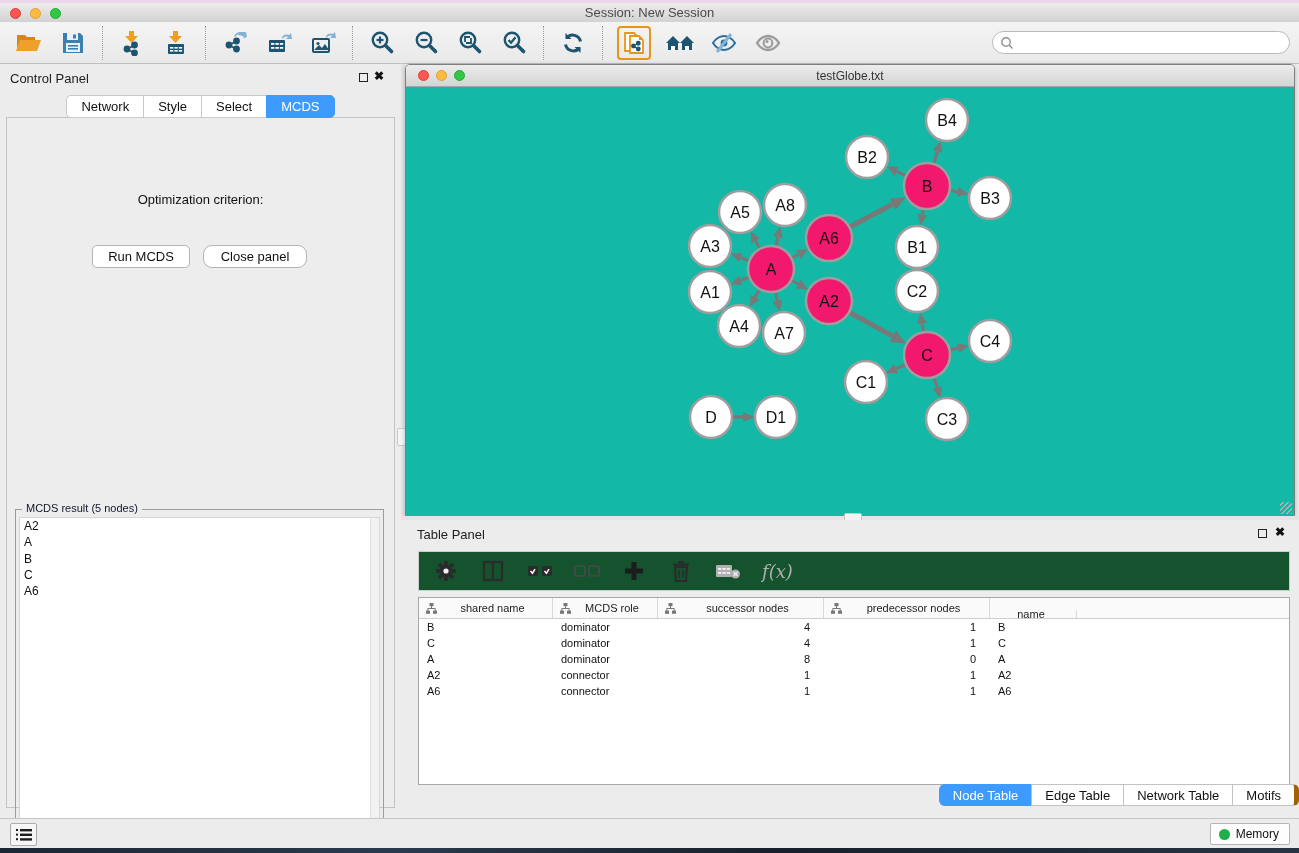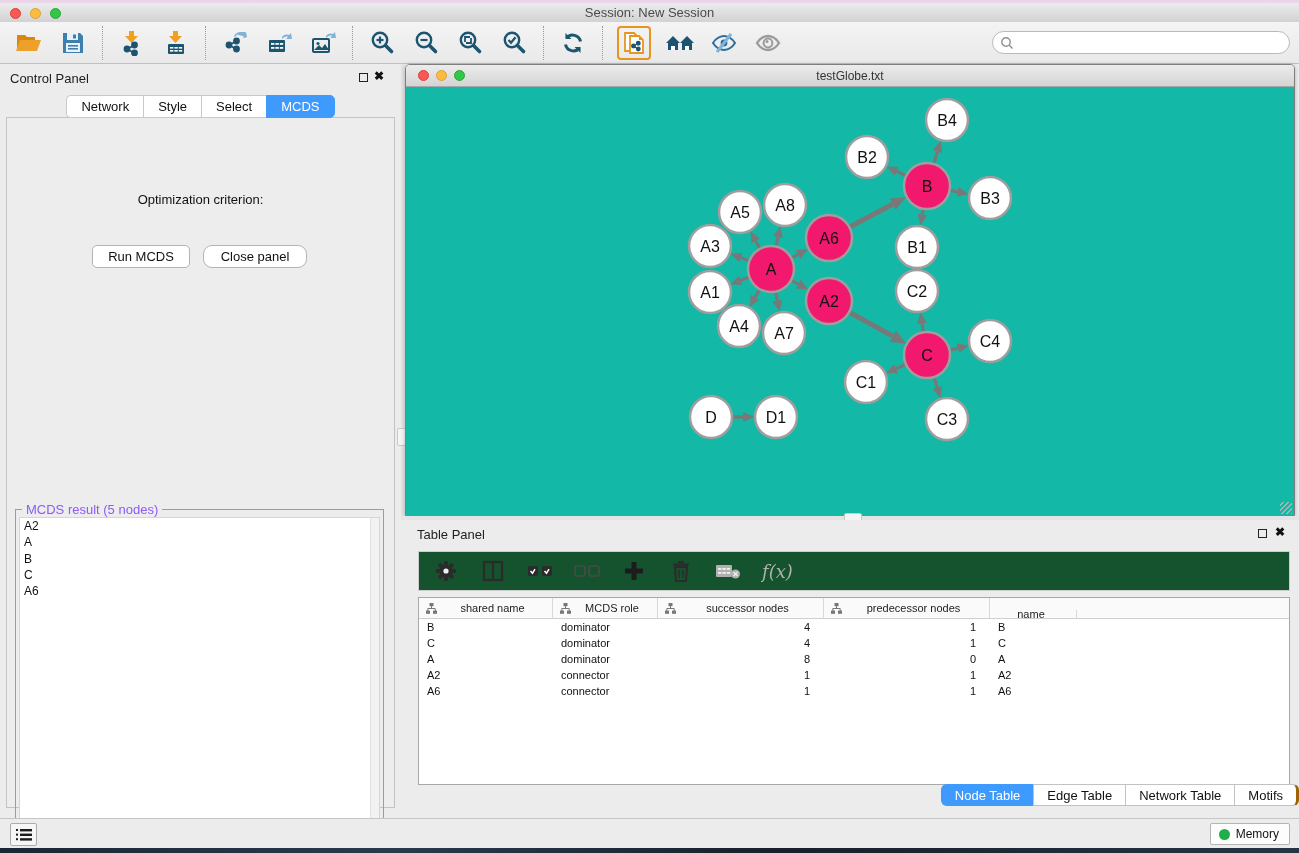--- a/index.html
+++ b/index.html
@@ -60,21 +60,21 @@
     align-items:center; justify-content:center; gap:2px; }
   .chev { width:0; height:0; border-left:4px solid transparent; border-right:4px solid transparent; }
   .chev.up { border-bottom:4px solid #fff; }
   .chev.dn { border-top:4px solid #fff; }
   .cp-btn { position:absolute; top:127px; height:23px; background:#fff; border:1px solid #b4b4b4;
     border-radius:5px; font-size:13px; color:#111; display:flex; align-items:center; justify-content:center; }
   .run-btn { left:85px; width:98px; }
   .closep-btn { left:196px; width:104px;border-radius:9px; }
   .result-group { position:absolute; left:8px; top:391px; width:369px; height:345px;
     border:1px solid #9c9c9c; }
-  .result-title { position:absolute; left:6px; top:-8px; background:#ededed; padding:0 4px; font-size:13px; color:#8b5cf6; }
+  .result-title { position:absolute; left:6px; top:-8px; background:#ededed; padding:0 4px; font-size:11px; color:#0f172a; }
   .result-list { position:absolute; left:3px; top:7px; right:3px; bottom:3px; background:#fff;
     border:1px solid #d6d6d6; overflow:hidden; }
   .result-scroll { position:absolute; right:0; top:0; width:9px; height:100%; background:#f2f2f2; border-left:1px solid #e0e0e0; }
   .result-item { font-size:12px; color:#111; line-height:16.3px; padding-left:4px; }
   .result-item:first-child { padding-top:3px; }
 
   
   .net-window { position:absolute; left:4px; top:0; width:890px; height:452px;
     border:1px solid #7e7e7e; border-radius:5px 5px 0 0; background:#fff;
     box-shadow:0 1px 4px rgba(0,0,0,.25); }
@@ -102,21 +102,21 @@
   .dt-hcell .tree-ic { margin-left:7px; }
   .dt-hcell .lbl { flex:1; text-align:center; padding-right:4px; }
   .dt-row { display:flex; height:16px; align-items:center; color:#111; }
   .dt-cell { overflow:hidden; white-space:nowrap; }
   .dt-cell.l { text-align:left; padding-left:8px; }
   .dt-cell.r { text-align:right; padding-right:14px; }
   .tp-tabs { position:absolute; left:0; top:264px; width:100%; display:flex; justify-content:flex-end; }
   .tp-tab { height:22px; padding:0 13px; background:#fff; border:1px solid #c2c2c2; border-right:none;
     font-size:13px; color:#111; display:flex; align-items:center; }
   .tp-tab:first-child { border-top-left-radius:6px; border-bottom-left-radius:6px; }
-  .tp-tab:last-child { border-right:3px solid #a16207; border-top-right-radius:6px; border-bottom-right-radius:6px; }
+  .tp-tab:last-child { border-right:5px solid #a16207; border-top-right-radius:6px; border-bottom-right-radius:6px; }
   .tp-tab.active { background:#3e9afc; color:#fff; border-color:#3e9afc; }
 
   
   .statusbar { position:absolute; left:0; top:818px; width:100%; height:30px; background:#ececec;
     border-top:1px solid #c6c6c6; }
   .list-btn { position:absolute; left:10px; top:4px; width:27px; height:23px; background:#f6f6f6;
     border:1px solid #ababab; border-radius:2px; display:flex; align-items:center; justify-content:center; }
   .memory-btn { position:absolute; right:9px; top:4px; height:22px; padding:0 10px 0 8px; background:#fdfdfd;
     border:1px solid #b5b5b5; border-radius:2px; display:flex; align-items:center; gap:6px; font-size:12px; color:#111; }
   .mem-dot { width:11px; height:11px; border-radius:50%; background:#1faf4a; }

